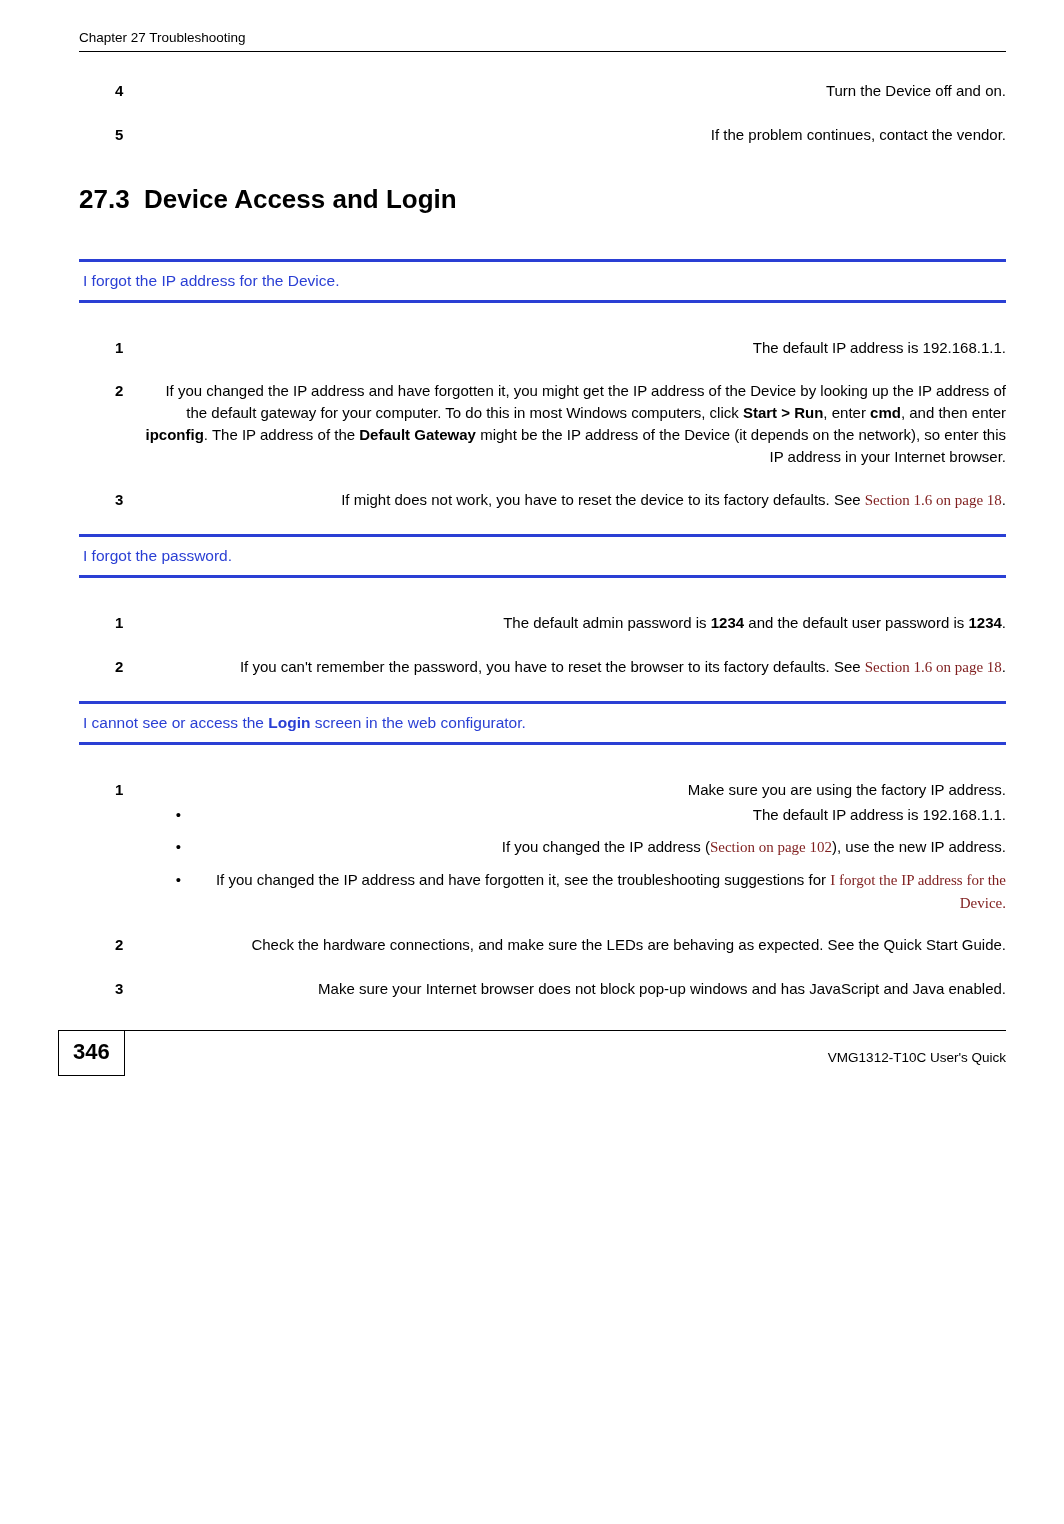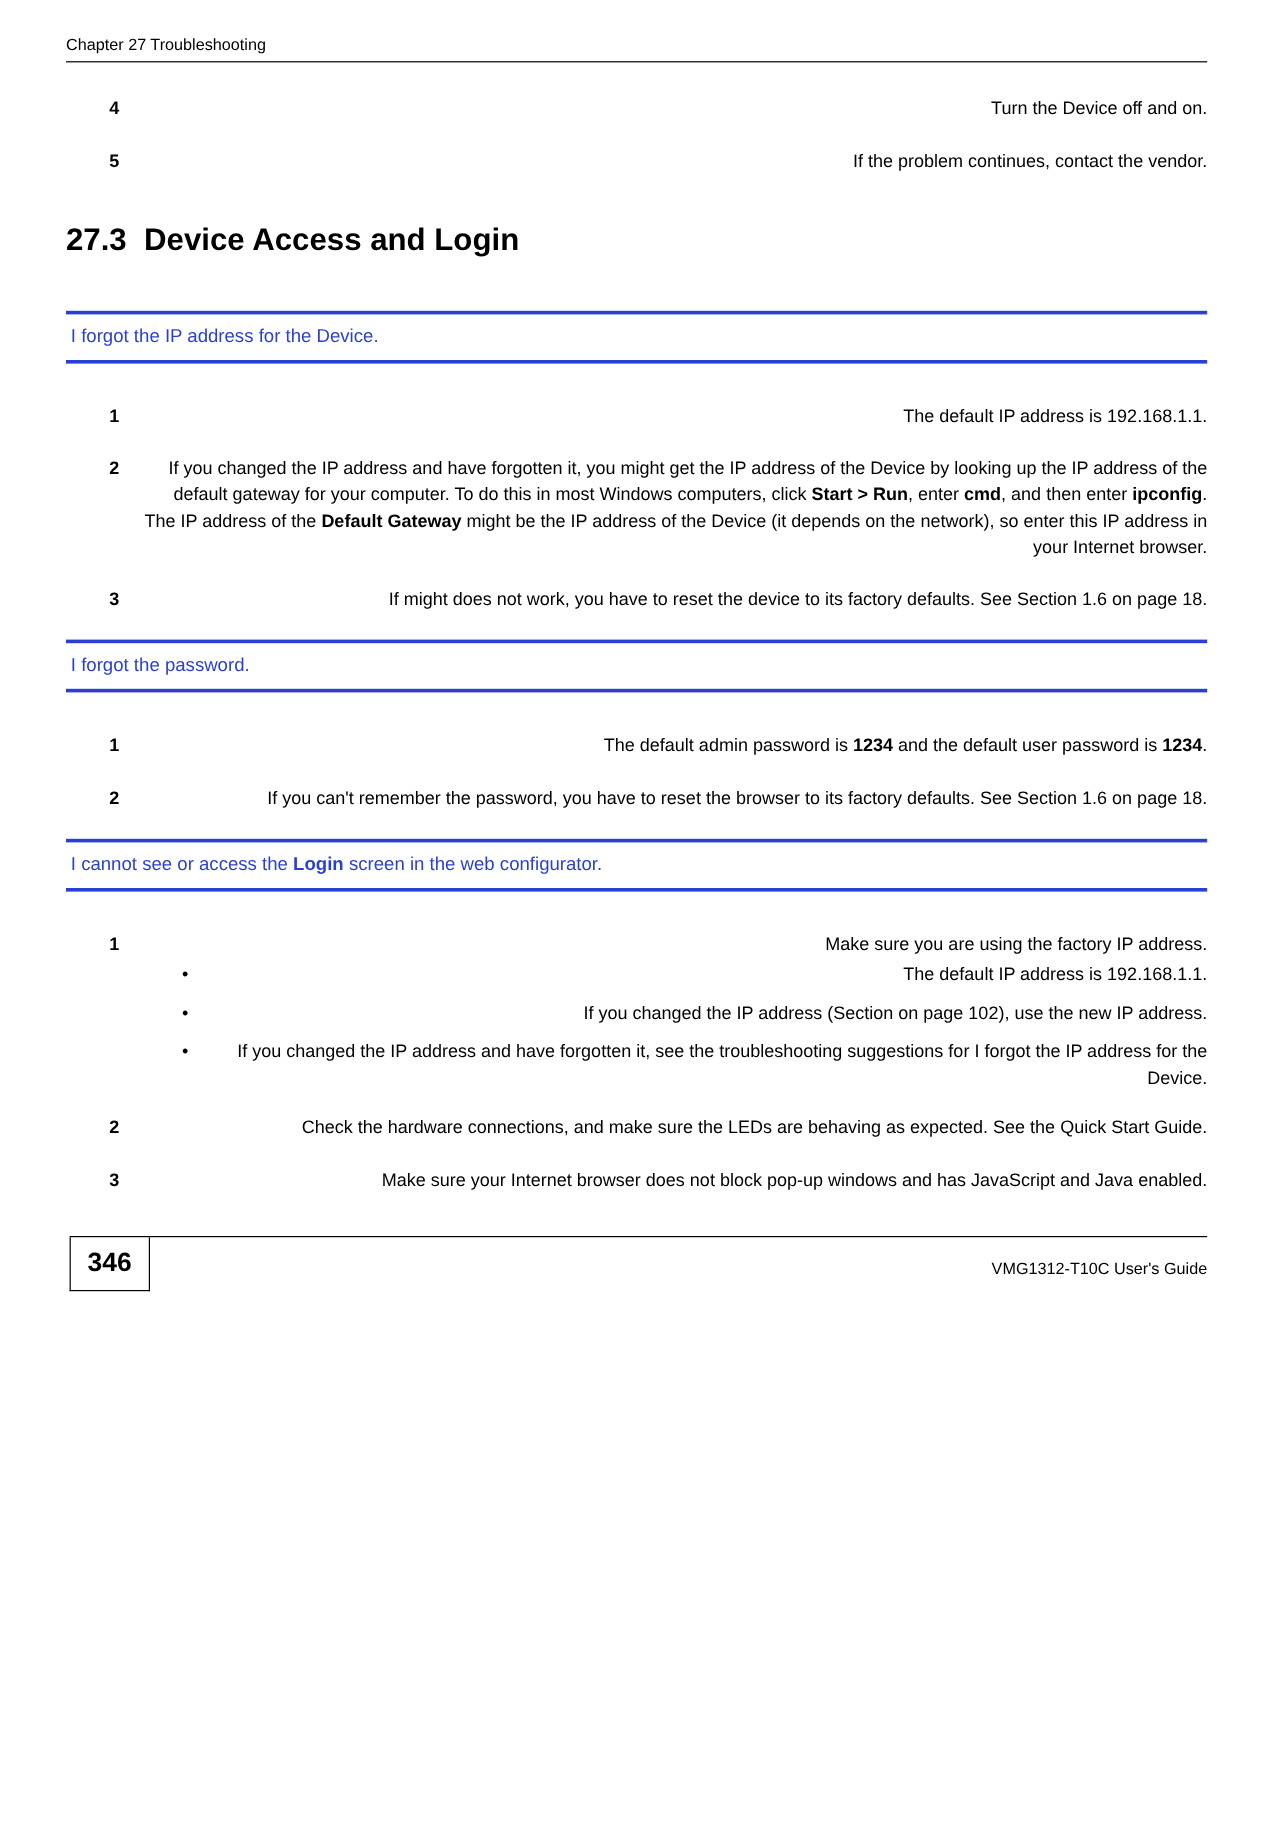--- a/index.html
+++ b/index.html
@@ -1,31 +1,31 @@
 <!DOCTYPE html>
 <html><head>
 <meta charset="utf-8">
 <style>
   * { box-sizing: border-box; margin: 0; padding: 0; }
   html, body { width: 1064px; height: 1524px; background: #fff; font-family: Verdana, Geneva, sans-serif; color: #000; }
-  .page { position: relative; width: 1064px; height: 1100px; padding: 30px 58px 0 55px; }
+  .page { position: relative; width: 1064px; height: 1100px; padding: 30px 58px 0 79px; }
   .header-row { display: flex; justify-content: space-between; align-items: baseline; font-size: 13.5px; margin-bottom: 6px; }
   .header-left { }
   .header-rule { border: none; border-top: 1.5px solid #000; margin-bottom: 28px; }
   .num-list { margin-left: 36px; }
   .num-item { display: flex; margin-bottom: 22px; line-height: 1.45; font-size: 15px; }
   .num-item .num { width: 26px; flex: 0 0 26px; font-weight: bold; }
   .num-item .txt { flex: 1; text-align: right; }
   .section-title { font-family: Arial, Helvetica, sans-serif; font-weight: bold; font-size: 26px; margin-top: 38px; margin-bottom: 44px; }
   .topic-block { margin-bottom: 34px; }
   .topic-rule-top { border: none; border-top: 3px solid #2a3fd4; margin-bottom: 10px; }
   .topic-title { color: #2a3fd4; font-size: 15.5px; margin-left: 4px; margin-bottom: 10px; }
   .topic-rule-bot { border: none; border-top: 3px solid #2a3fd4; }
   .bold { font-weight: bold; }
-  .link { color: #000000; }
+  .link { color: #7f1d1d; font-family: Liberation Serif, serif; }
   .bullet-list { margin-left: 22px; margin-top: 4px; }
   .bullet-item { display: flex; margin-bottom: 10px; line-height: 1.45; font-size: 15px; }
   .bullet-item .dot { width: 18px; flex: 0 0 18px; }
   .bullet-item .btxt { flex: 1; }
   .footer { position: absolute; left: 0; right: 0; bottom: 24px; padding: 0 58px; }
   .footer-rule { border: none; border-top: 1.5px solid #000; }
   .footer-row { display: flex; align-items: center; margin-top: 0; }
   .page-box { border: 1.5px solid #000; border-top: none; padding: 8px 14px 10px 14px; font-weight: bold; font-size: 22px; font-family: Arial, Helvetica, sans-serif; }
   .footer-right { flex: 1; text-align: right; font-size: 13.5px; padding-top: 8px; }
 </style>
@@ -126,17 +126,17 @@
     <div class="num-item">
       <div class="num">3</div>
       <div class="txt">Make sure your Internet browser does not block pop-up windows and has JavaScript and Java enabled.</div>
     </div>
   </div>
 
   <div class="footer">
     <hr class="footer-rule">
     <div class="footer-row">
       <div class="page-box">346</div>
-      <div class="footer-right">VMG1312-T10C User's Guide</div>
+      <div class="footer-right">VMG1312-T10C User's Quick</div>
     </div>
   </div>
 
 </div>
 
 </body></html>

